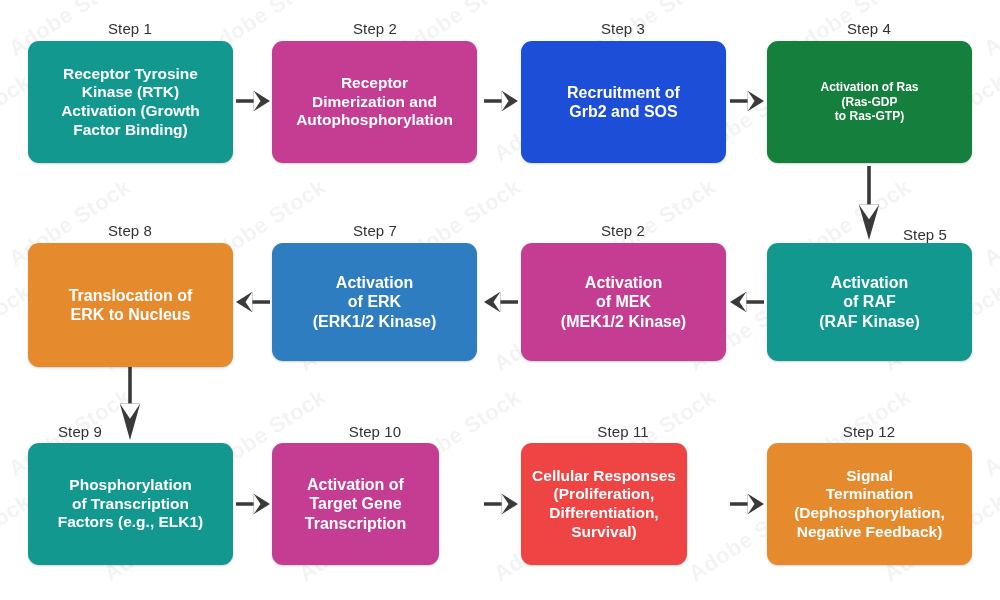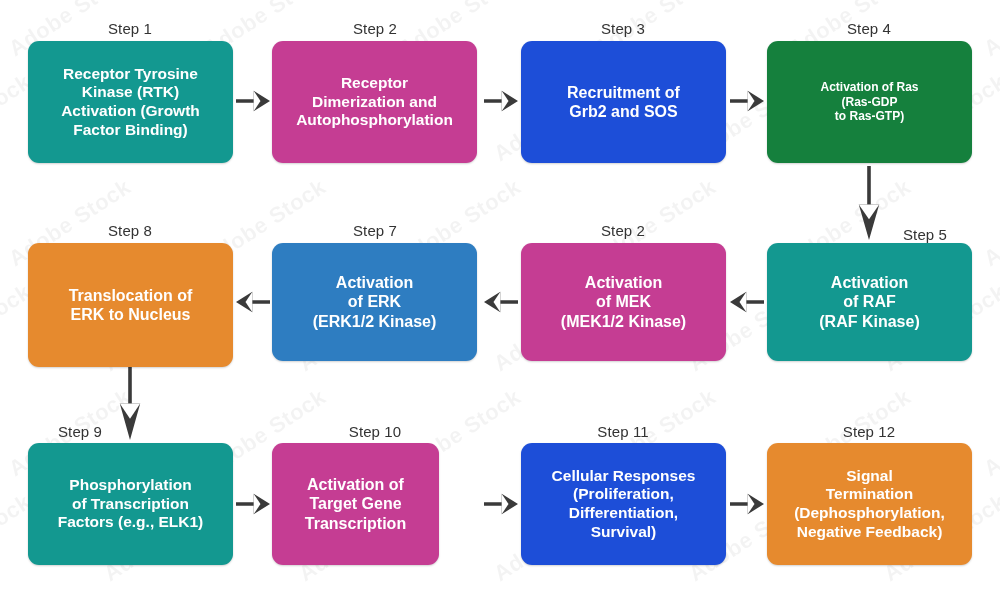--- a/index.html
+++ b/index.html
@@ -171,21 +171,21 @@
 of Transcription
 Factors (e.g., ELK1)</span>
       </div>
       <div class="steplabel" style="left: 375px; top: 423px; transform: translateX(-50%);">Step 10</div>
       <div class="node" style="left: 272px; top: 443px; width: 167px; height: 122px; background: rgb(197, 61, 147); font-size: 16px;">
         <span class="node-text">Activation of
 Target Gene
 Transcription</span>
       </div>
       <div class="steplabel" style="left: 623px; top: 423px; transform: translateX(-50%);">Step 11</div>
-      <div class="node" style="left: 521px; top: 443px; width: 205px; height: 122px; background: #1d4ed8; font-size: 15.5px;">
+      <div class="node" style="left: 521px; top: 443px; width: 166px; height: 122px; background: #ef4444; font-size: 15.5px;">
         <span class="node-text">Cellular Responses
 (Proliferation,
 Differentiation,
 Survival)</span>
       </div>
       <div class="steplabel" style="left: 869px; top: 423px; transform: translateX(-50%);">Step 12</div>
       <div class="node" style="left: 767px; top: 443px; width: 205px; height: 122px; background: rgb(230, 138, 46); font-size: 15.5px;">
         <span class="node-text">Signal
 Termination
 (Dephosphorylation,

